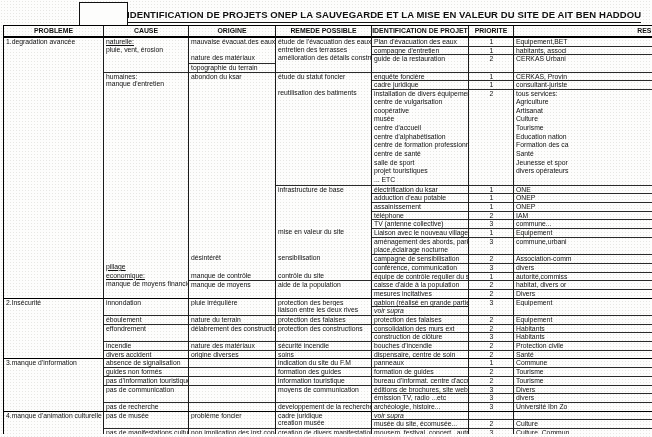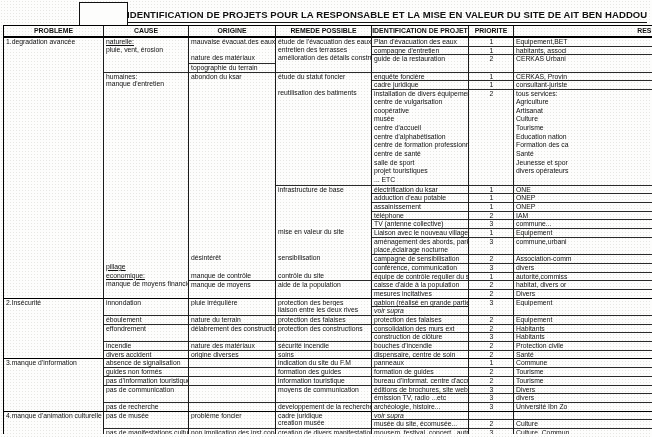--- a/index.html
+++ b/index.html
@@ -44,21 +44,21 @@
   .cell.bt{border-top:1px solid #2a2a2a;}
   .row.sec .cell{border-top:1.5px solid #000;}
   .cell.u{text-decoration:underline;}
   .cell.it{font-style:italic;}
   .cell.num{text-align:center;}
 </style>
 </head>
 <body>
 
 <div class="logo-box"></div>
-<div class="title">IDENTIFICATION DE PROJETS POUR LA RESPONSABLE ET LA MISE EN VALEUR DU SITE DE AIT BEN HADDOU</div>
+<div class="title">IDENTIFICATION DE PROJETS ONEP LA SAUVEGARDE ET LA MISE EN VALEUR DU SITE DE AIT BEN HADDOU</div>
 
 <div class="table-wrap">
   <div class="ptable">
       <div class="row hrow">
         <div class="cell" style="width: 100px;">PROBLEME</div>
         <div class="cell" style="width: 85px;">CAUSE</div>
         <div class="cell" style="width: 87px;">ORIGINE</div>
         <div class="cell" style="width: 96px;">REMEDE POSSIBLE</div>
         <div class="cell" style="width: 97px;">IDENTIFICATION DE PROJET</div>
         <div class="cell" style="width: 45px;">PRIORITE</div>

